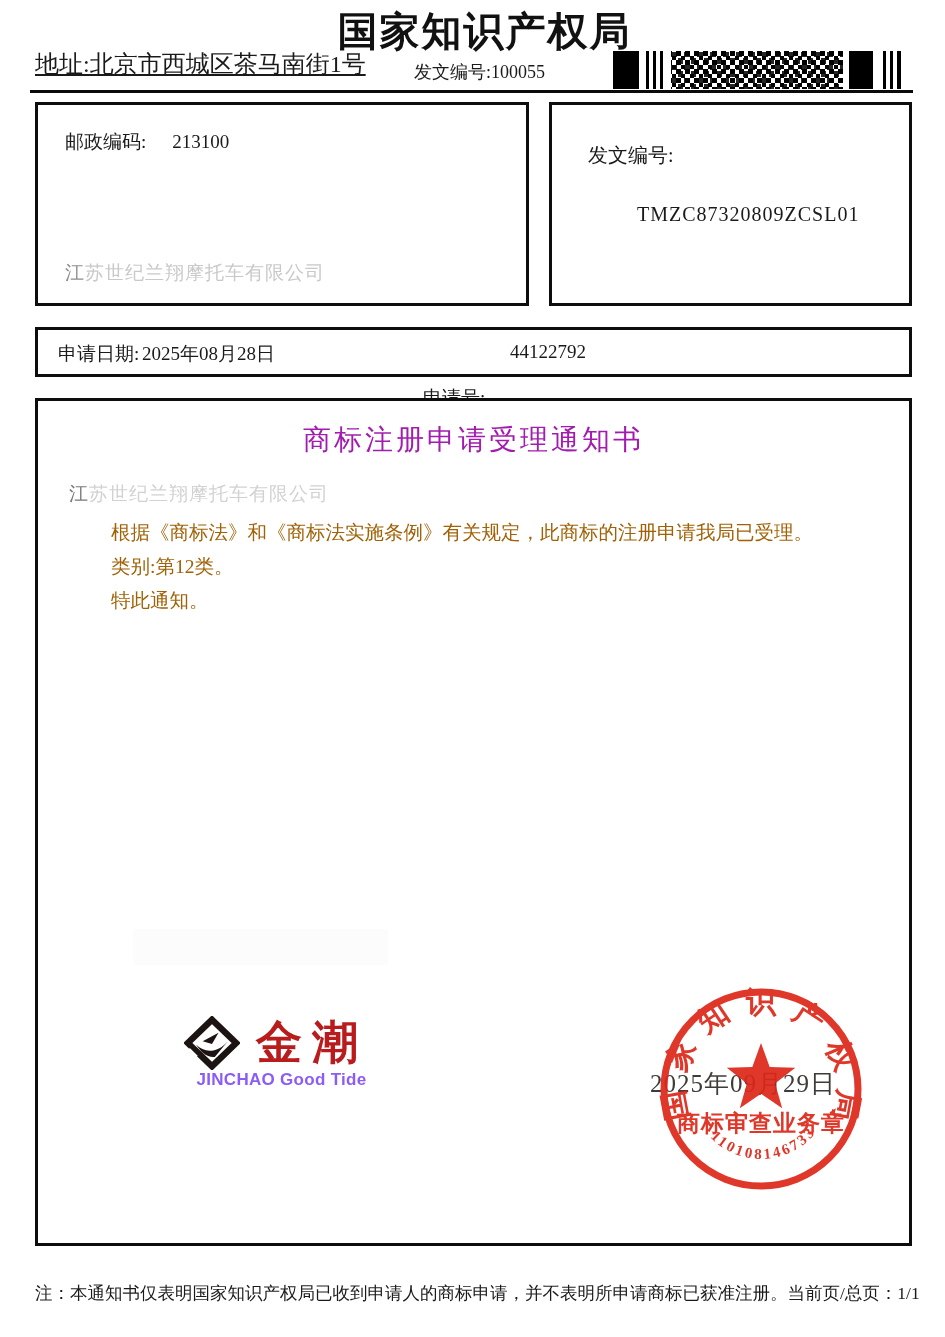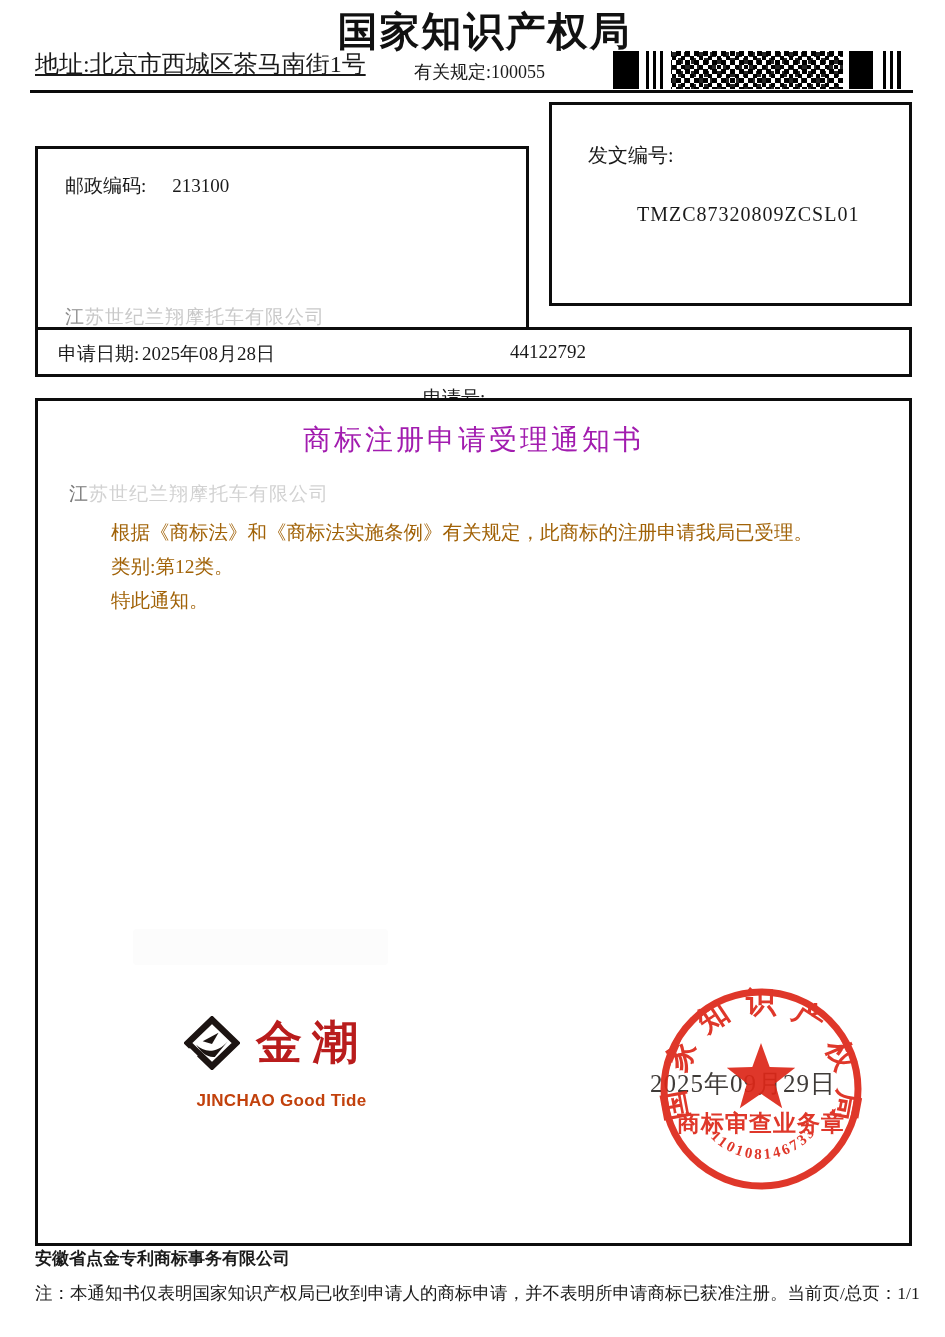--- a/index.html
+++ b/index.html
@@ -14,21 +14,21 @@
     font-size:40px; font-weight:bold; letter-spacing:2px; transform:translateX(12px);
     color:#111;
   }
   .header-address { position:absolute; top:48px; left:35px; font-size:24px;text-decoration:underline; }
   .header-postcode { position:absolute; top:60px; left:414px; font-size:18px; }
   .header-barcode { position:absolute; top:51px; left:613px; }
   .header-rule { position:absolute; top:90px; left:30px; width:883px; height:3px; background:#0a0a0a; }
 
   
   .box { position:absolute; border:3px solid #0d0d0d; background:#fff; box-sizing:border-box; }
-  #recipient-box { left:35px; top:102px; width:494px; height:204px;margin-top:44px; }
+  #recipient-box { left:35px; top:102px; width:494px; height:204px; }
   #issue-box     { left:549px; top:102px; width:363px; height:204px; }
   #application-box { left:35px; top:327px; width:877px; height:50px; }
   #notice-box    { left:35px; top:398px; width:877px; height:848px; }
 
   .rb-postcode { position:absolute; left:27px; top:24px; font-size:19px; }
   .rb-postcode .val { margin-left:26px; }
   .faint-line  { position:absolute; left:27px; font-size:19px; color:#c9c9c9; letter-spacing:1px; white-space:nowrap; }
   .faint-first { color:#8f8f8f; }
 
   .ib-label { position:absolute; left:36px; top:37px; font-size:20px; }
@@ -42,43 +42,43 @@
   }
   .notice-applicant { position:absolute; left:31px; top:80px; font-size:19px; color:#d2d2d2; letter-spacing:1px; }
   .notice-applicant .faint-first { color:#7a7a7a; }
   .notice-line { position:absolute; left:73px; font-size:19.5px; white-space:nowrap; color:#a16207; }
   .smudge { position:absolute; left:95px; top:528px; width:255px; height:36px; background:#fcfcfc; border-radius:4px; }
 
   
   .tm-logo { position:absolute; left:146px; top:615px; width:195px; }
   .tm-row { display:flex; align-items:center; gap:16px; }
   .tm-cn { font-size:46px; font-weight:bold; color:#b91c1c; letter-spacing:10px; line-height:1; }
-  .tm-en { margin-top:21px; text-align:center; font-family:"Liberation Sans","DejaVu Sans",sans-serif;
-           font-weight:bold; font-size:17px; color:#c2410c; letter-spacing:0.3px; }
+  .tm-en { margin-top:0; text-align:center; font-family:"Liberation Sans","DejaVu Sans",sans-serif;
+           font-weight:bold; font-size:17px; color:#8b5cf6; letter-spacing:0.3px; }
 
   
   .seal-date { position:absolute; left:647px; top:666px; font-size:25px; color:#3f3b38; letter-spacing:1px; z-index:1; }
   .seal-svg  { position:absolute; left:608px; top:580px; z-index:2; }
   .seal-text { font-family:"Liberation Serif","DejaVu Serif",serif; }
 
   
   .footer-agency { position:absolute; left:35px; top:1247px; font-size:17px; font-weight:bold; }
   .footer-row { position:absolute; left:35px; top:1281px; width:877px; display:flex;
                 justify-content:space-between; font-size:17.5px; }
   .footer-note { white-space:nowrap; }
   .footer-page { white-space:nowrap; }
 </style>
 </head>
 <body>
 
 <div id="page">
 
   <div class="header-title">国家知识产权局</div>
   <div class="header-address">地址:北京市西城区茶马南街1号</div>
-  <div class="header-postcode">有关规定:100055</div>
+  <div class="header-postcode">发文编号:100055</div>
 
   <svg class="header-barcode" width="292" height="38" viewBox="0 0 292 38">
     <defs>
       <pattern id="bknoise1" width="9" height="9" patternUnits="userSpaceOnUse">
         <rect width="5" height="5" fill="#000"></rect>
           <rect x="5" y="5" width="4" height="4" fill="#000"></rect>
       </pattern>
       <pattern id="bknoise2" width="13" height="13" patternUnits="userSpaceOnUse">
         <rect x="6" y="1" width="6" height="5" fill="#000"></rect>
           <rect x="0" y="7" width="5" height="6" fill="#000"></rect>
@@ -155,19 +155,18 @@
         <polygon points="0,-34 8.2,-11.3 32.3,-10.5 13.3,4.3 20,27.5 0,14 -20,27.5 -13.3,4.3 -32.3,-10.5 -8.2,-11.3" fill="#dd2718" transform="translate(0,-10) scale(1.06)"></polygon>
         <text class="seal-text" x="0" y="42" text-anchor="middle" font-size="23" font-weight="bold" fill="#dd2718" letter-spacing="1">商标审查业务章</text>
         <path id="sealArcBot" d="M -56 42 A 70 70 0 0 0 56 42" fill="none"></path>
         <text class="seal-text" font-size="15" font-weight="bold" fill="#dd2718">
           <textPath href="#sealArcBot" startOffset="8" textLength="128" lengthAdjust="spacing">1101081467331</textPath>
         </text>
       </g>
     </svg>
   </div>
 
-  <div class="footer-agency">安徽省点金专利商标事务有限公司</div>
   <div class="footer-row">
     <span class="footer-note">注：本通知书仅表明国家知识产权局已收到申请人的商标申请，并不表明所申请商标已获准注册。</span>
     <span class="footer-page">当前页/总页：1/1</span>
   </div>
 
 </div>
 
 </body></html>

